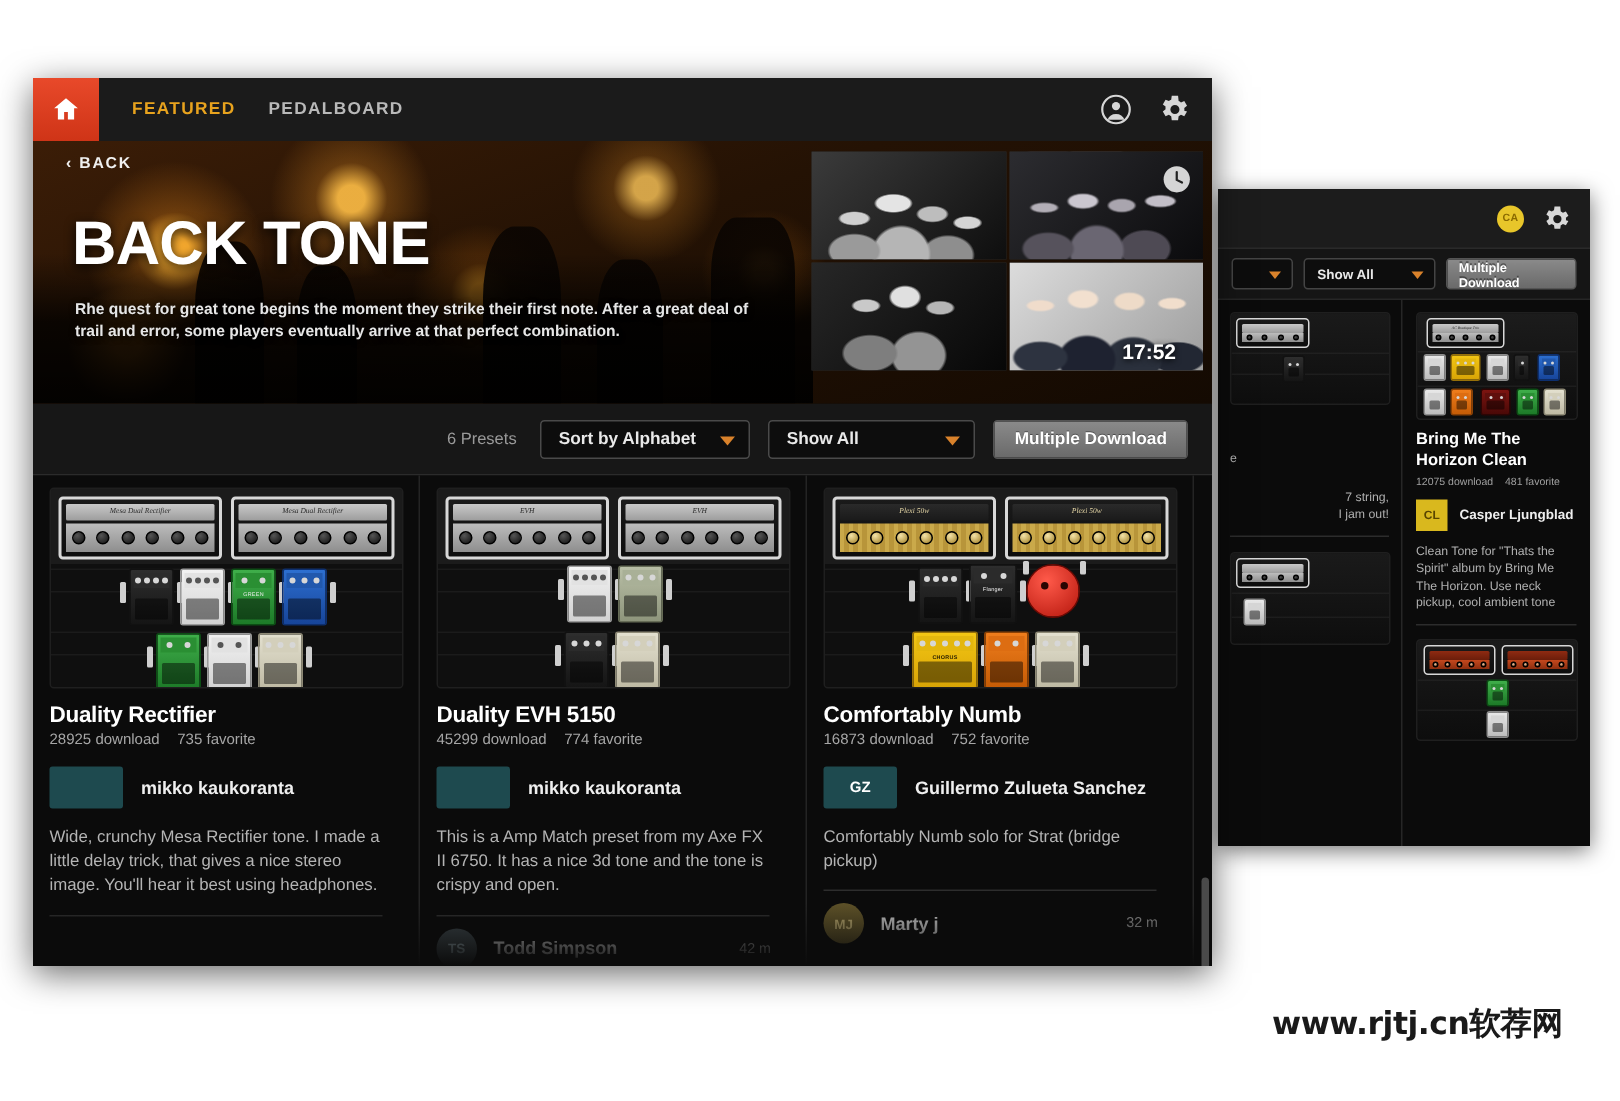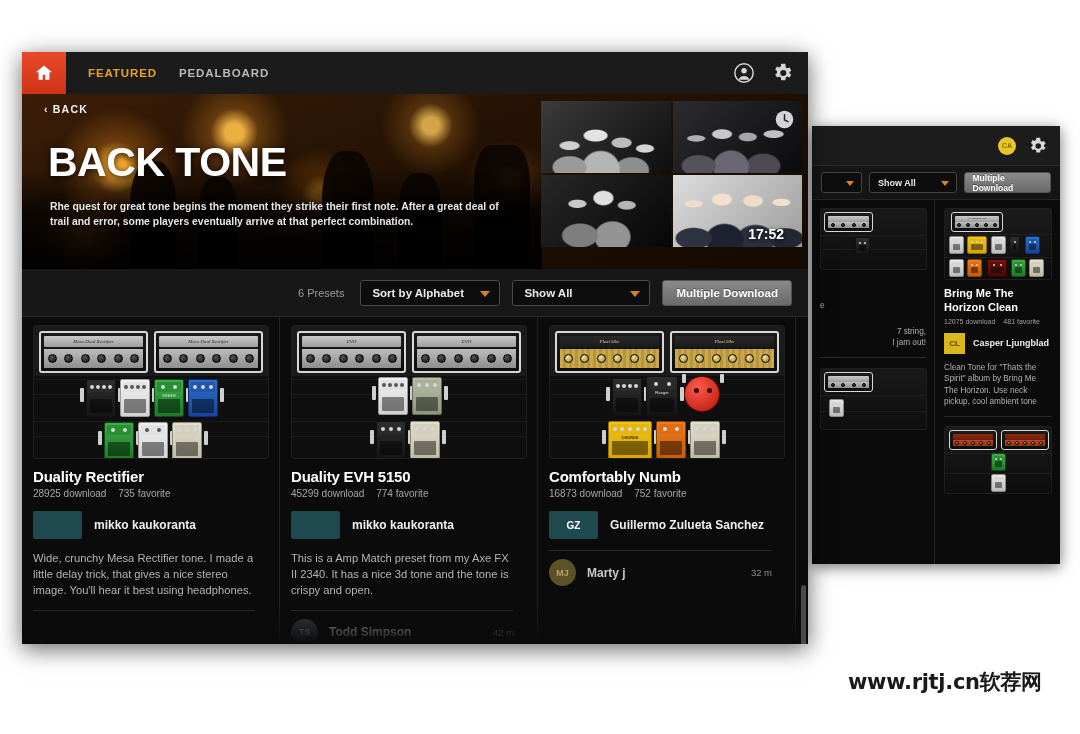--- a/index.html
+++ b/index.html
@@ -769,21 +769,21 @@
         </div>
         <div class="card-title">Duality EVH 5150</div>
         <div class="card-stats">
           <span>45299 download</span>
           <span>774 favorite</span>
         </div>
         <div class="author-row">
           <div class="author-av"></div>
           <div class="author-nm">mikko kaukoranta</div>
         </div>
-        <div class="card-desc">This is a Amp Match preset from my Axe FX II 2340. It has a nice 3d tone and the tone is crispy and open.</div>
+        <div class="card-desc">This is a Amp Match preset from my Axe FX II 6750. It has a nice 3d tone and the tone is crispy and open.</div>
         <div class="divider"></div>
         <div class="comment">
           <div class="c-av" style="background:#3a4347;color:#8fa3aa;">TS</div>
           <div class="c-nm">Todd Simpson</div>
           <div class="c-time">42 m</div>
         </div>
       </div>
 
       <div class="card">
         <div class="pboard">
@@ -873,20 +873,21 @@
         </div>
         <div class="card-title">Comfortably Numb</div>
         <div class="card-stats">
           <span>16873 download</span>
           <span>752 favorite</span>
         </div>
         <div class="author-row">
           <div class="author-av">GZ</div>
           <div class="author-nm">Guillermo Zulueta Sanchez</div>
         </div>
+        <div class="card-desc">Comfortably Numb solo for Strat (bridge pickup)</div>
         <div class="divider"></div>
         <div class="comment">
           <div class="c-av">MJ</div>
           <div class="c-nm">Marty j</div>
           <div class="c-time">32 m</div>
         </div>
       </div>
 
       <div class="fade-bottom"></div>
       <div class="scrollbar"></div>

